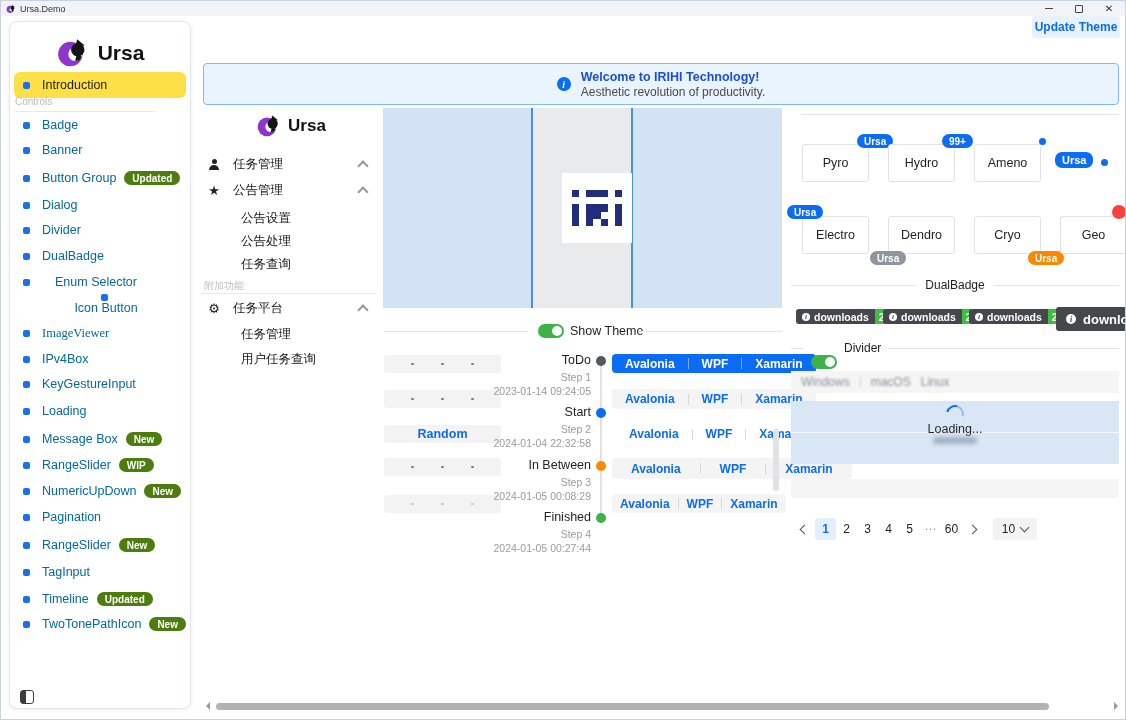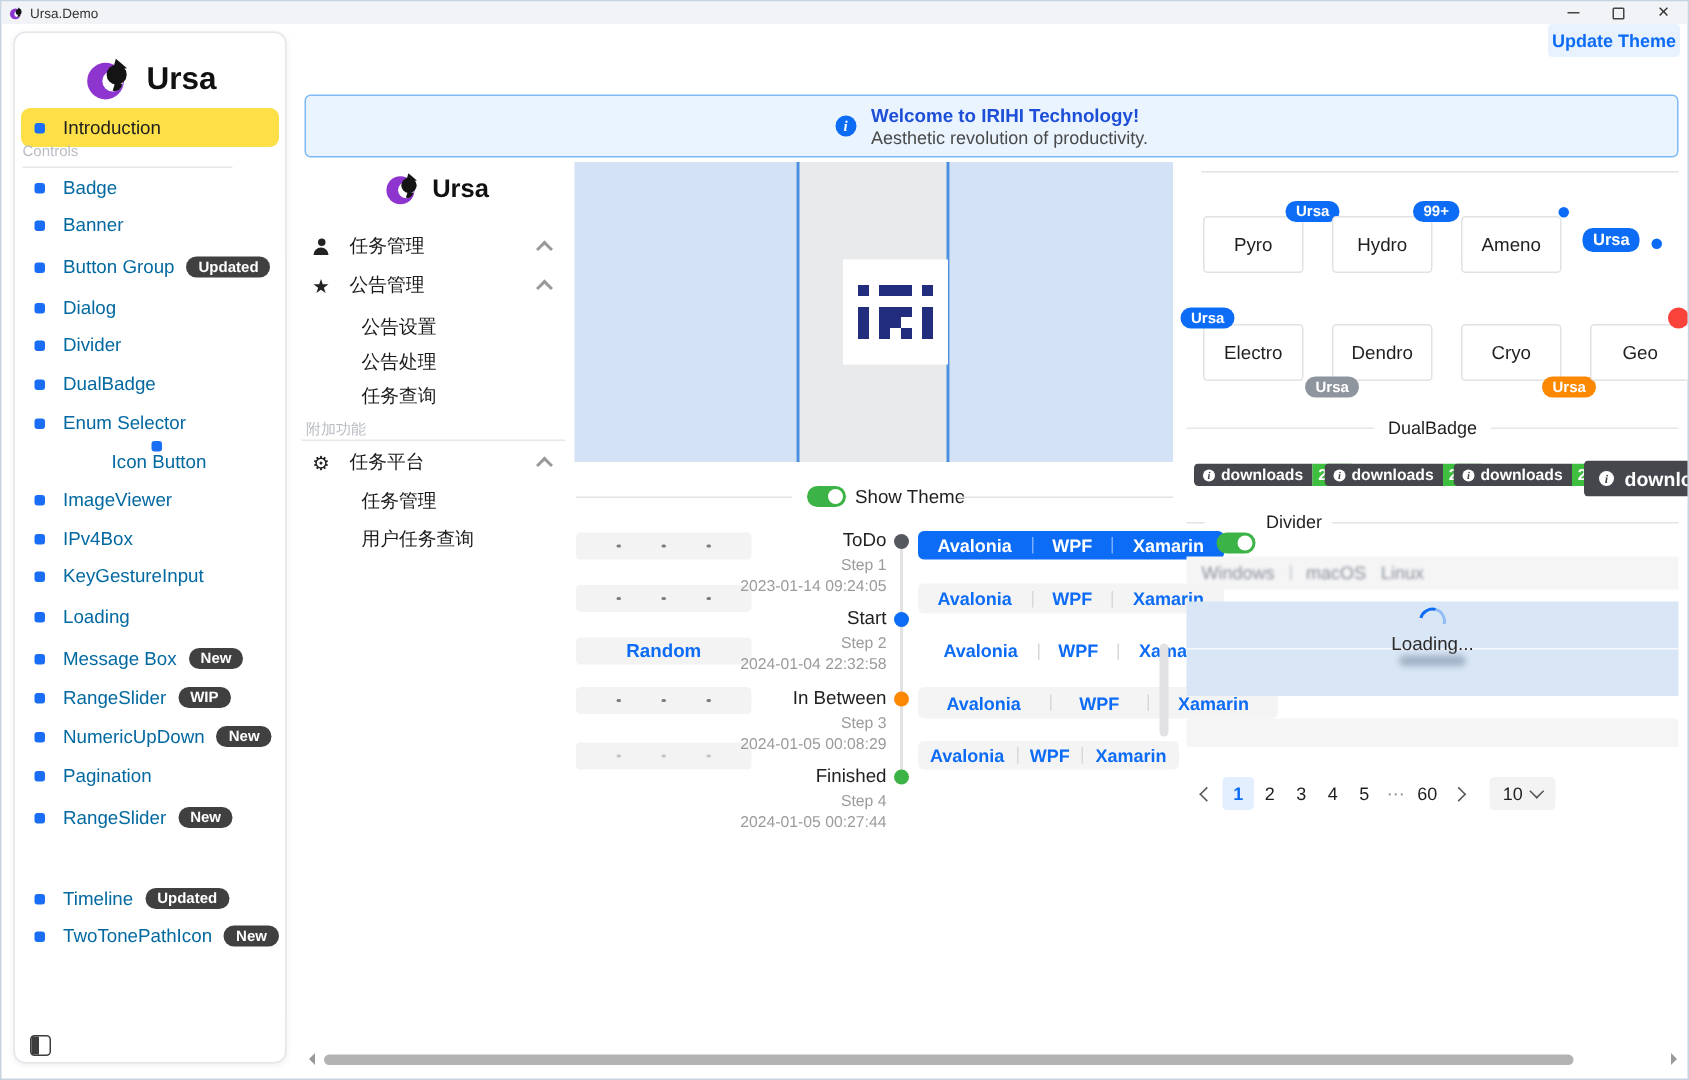--- a/index.html
+++ b/index.html
@@ -17,21 +17,21 @@
   
   .side{left:8px;top:20px;width:180px;height:686px;background:#fff;border:1px solid #e3e6ea;border-radius:8px;box-shadow:0 1px 4px rgba(0,0,0,.07);}
   .side-logo{position:absolute;left:0;top:14px;width:100%;display:flex;align-items:center;justify-content:center;gap:8px;}
   .side-logo .w{font-size:21px;font-weight:bold;color:#111;}
   .sel-item{position:absolute;left:4px;top:50px;width:172px;height:26px;background:#fde047;border-radius:6px;display:flex;align-items:center;}
   .sec-label{position:absolute;left:5px;top:74px;font-size:10px;color:#b9bdc3;}
   .sec-line{position:absolute;left:5px;top:89px;width:140px;height:1px;background:#e8e8e8;}
   .s-item{position:absolute;left:4px;width:172px;height:26px;display:flex;align-items:center;}
   .bullet{width:7px;height:7px;border-radius:2px;background:#1a6ef5;margin-left:9px;flex:0 0 auto;}
   .s-item .lb{margin-left:12px;font-size:12.5px;color:#0369a1;}
-  .pill{background:#404040;color:#fff;border-radius:999px;font-size:10px;font-weight:bold;padding:1.5px 8px;line-height:11px;margin-left:8px;}
+  .pill{background:#4d7c0f;color:#fff;border-radius:999px;font-size:10px;font-weight:bold;padding:1.5px 8px;line-height:11px;margin-left:8px;}
   .collapse-ic{position:absolute;left:10px;top:668px;width:12px;height:12px;border:1.5px solid #3d3d3d;border-radius:3px;}
   .collapse-ic::before{content:"";position:absolute;left:0;top:0;width:5px;height:12px;background:#3d3d3d;}
   
   .theme-btn{right:5px;top:15px;width:88px;height:22px;background:#e7f2fe;border-radius:3px;display:flex;align-items:center;justify-content:center;font-size:12px;font-weight:bold;color:#0d6cf5;}
   .banner{left:202px;top:62px;width:916px;height:42px;background:#eaf4ff;border:1px solid #7fb9f6;border-radius:4px;display:flex;align-items:center;justify-content:center;gap:10px;box-sizing:border-box;}
   .info-ic{width:14px;height:14px;border-radius:50%;background:#0d6cf5;color:#fff;display:flex;align-items:center;justify-content:center;font:italic bold 10px "Liberation Serif",serif;flex:0 0 auto;}
   .banner .bt{font-size:12.5px;font-weight:bold;color:#1d4ed8;}
   .banner .bs{font-size:12px;color:#4a4a4a;margin-top:1px;}
   
   .nav-logo{left:200px;top:112px;width:180px;display:flex;align-items:center;justify-content:center;gap:6px;}
@@ -166,29 +166,29 @@
         <span class="lb">Dialog</span>
       </div>
     <div class="s-item" style="top:195px;">
         <span class="bullet"></span>
         <span class="lb">Divider</span>
       </div>
     <div class="s-item" style="top:221px;">
         <span class="bullet"></span>
         <span class="lb">DualBadge</span>
       </div>
-    <div class="s-item" style="top:247px;">
+    <div class="s-item" style="top:247px;gap:13px;">
         <span class="bullet"></span>
         <span class="lb">Enum Selector</span>
       </div>
     <div class="s-item" style="top:272px;flex-direction:column;">
         <span class="bullet"></span>
         <span class="lb">Icon Button</span>
       </div>
-    <div class="s-item" style="top:298px;">
+    <div class="s-item" style="top:298px;font-family:Liberation Serif, serif;">
         <span class="bullet"></span>
         <span class="lb">ImageViewer</span>
       </div>
     <div class="s-item" style="top:324px;">
         <span class="bullet"></span>
         <span class="lb">IPv4Box</span>
       </div>
     <div class="s-item" style="top:349px;">
         <span class="bullet"></span>
         <span class="lb">KeyGestureInput</span>
@@ -213,20 +213,24 @@
         <span class="pill">New</span>
       </div>
     <div class="s-item" style="top:482px;">
         <span class="bullet"></span>
         <span class="lb">Pagination</span>
       </div>
     <div class="s-item" style="top:510px;">
         <span class="bullet"></span>
         <span class="lb">RangeSlider</span>
         <span class="pill">New</span>
+      </div>
+    <div class="s-item" style="top:537px;">
+        <span class="bullet"></span>
+        <span class="lb">TagInput</span>
       </div>
     <div class="s-item" style="top:564px;">
         <span class="bullet"></span>
         <span class="lb">Timeline</span>
         <span class="pill">Updated</span>
       </div>
     <div class="s-item" style="top:589px;">
         <span class="bullet"></span>
         <span class="lb">TwoTonePathIcon</span>
         <span class="pill">New</span>

